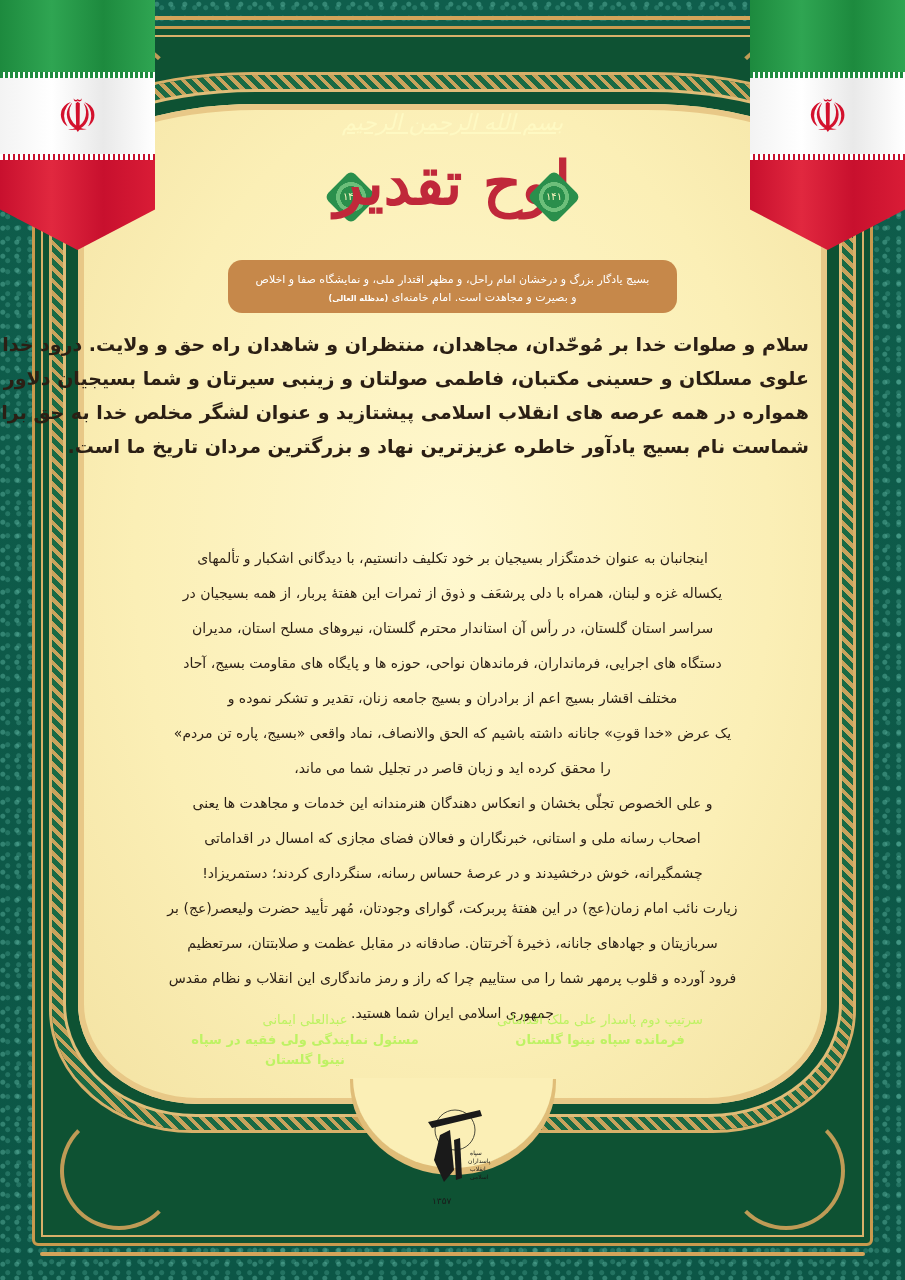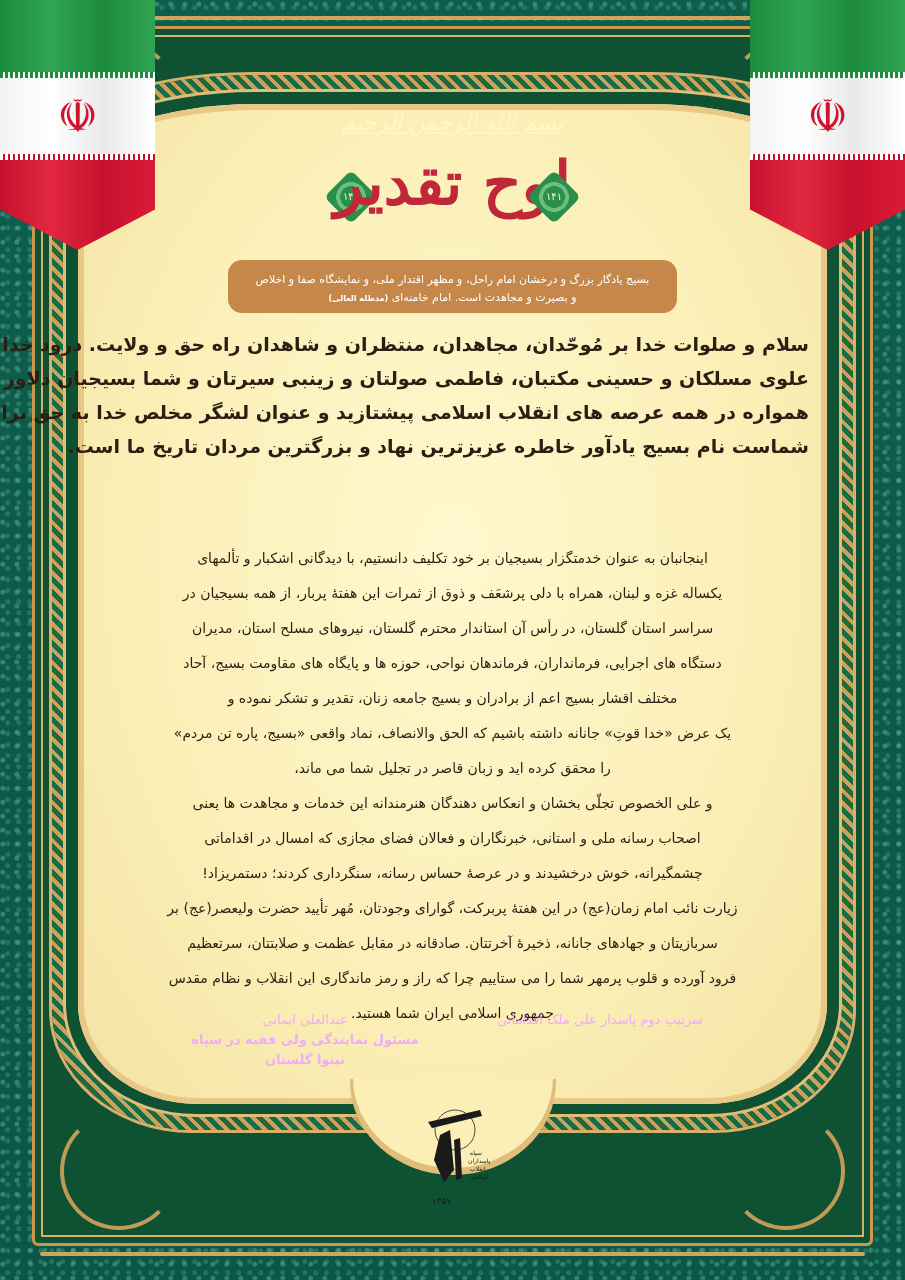--- a/index.html
+++ b/index.html
@@ -117,21 +117,21 @@
 
   .body-text {
     position: absolute; left: 96px; right: 96px; direction: rtl; text-align: center;
     color: #2b1f14; font-size: 18px;
   }
   .p1 { top: 327px; line-height: 34px; font-weight: bold; font-size: 19px; }
   .p2 { top: 495px; line-height: 35px; font-size: 14px; margin-top: 46px; }
   .p1 div, .p2 div { white-space: nowrap; }
 
   .sig {
-    position: absolute; top: 1010px; direction: rtl; text-align: center; color: #f0abfc;
+    position: absolute; top: 1010px; direction: rtl; text-align: center; color: #bef264;
     font-size: 13px; line-height: 20px;
   }
   .sig.right { left: 470px; width: 260px; }
   .sig.left { left: 175px; width: 260px; }
   .sig .role { font-weight: bold; }
 
   .logo {
     position: absolute; left: 410px; top: 1100px; width: 90px; height: 110px;
   }
   .logo .year {
@@ -220,20 +220,21 @@
     <div>اصحاب رسانه ملی و استانی، خبرنگاران و فعالان فضای مجازی که امسال در اقداماتی</div>
     <div>چشمگیرانه، خوش درخشیدند و در عرصهٔ حساس رسانه، سنگرداری کردند؛ دستمریزاد!</div>
     <div>زیارت نائب امام زمان(عج) در این هفتهٔ پربرکت، گوارای وجودتان، مُهر تأیید حضرت ولیعصر(عج) بر</div>
     <div>سربازیتان و جهادهای جانانه، ذخیرهٔ آخرتتان. صادقانه در مقابل عظمت و صلابتتان، سرتعظیم</div>
     <div>فرود آورده و قلوب پرمهر شما را می ستاییم چرا که راز و رمز ماندگاری این انقلاب و نظام مقدس</div>
     <div>جمهوری اسلامی ایران شما هستید.</div>
   </div>
 
   <div class="sig right">
     <div>سرتیپ دوم پاسدار علی ملک اقداماتی</div>
+    <div class="role">فرمانده سپاه نینوا گلستان</div>
   </div>
   <div class="sig left">
     <div>عبدالعلی ایمانی</div>
     <div class="role">مسئول نمایندگی ولی فقیه در سپاه نینوا گلستان</div>
   </div>
 
   <div class="logo">
     <svg width="90" height="100" viewBox="0 0 90 100">
       <circle cx="45" cy="30" r="20" fill="none" stroke="#4a4a3a" stroke-width="1"></circle>
       <path d="M18 22 L70 10 L72 16 L22 28 Z" fill="#1a1a1a"></path>

